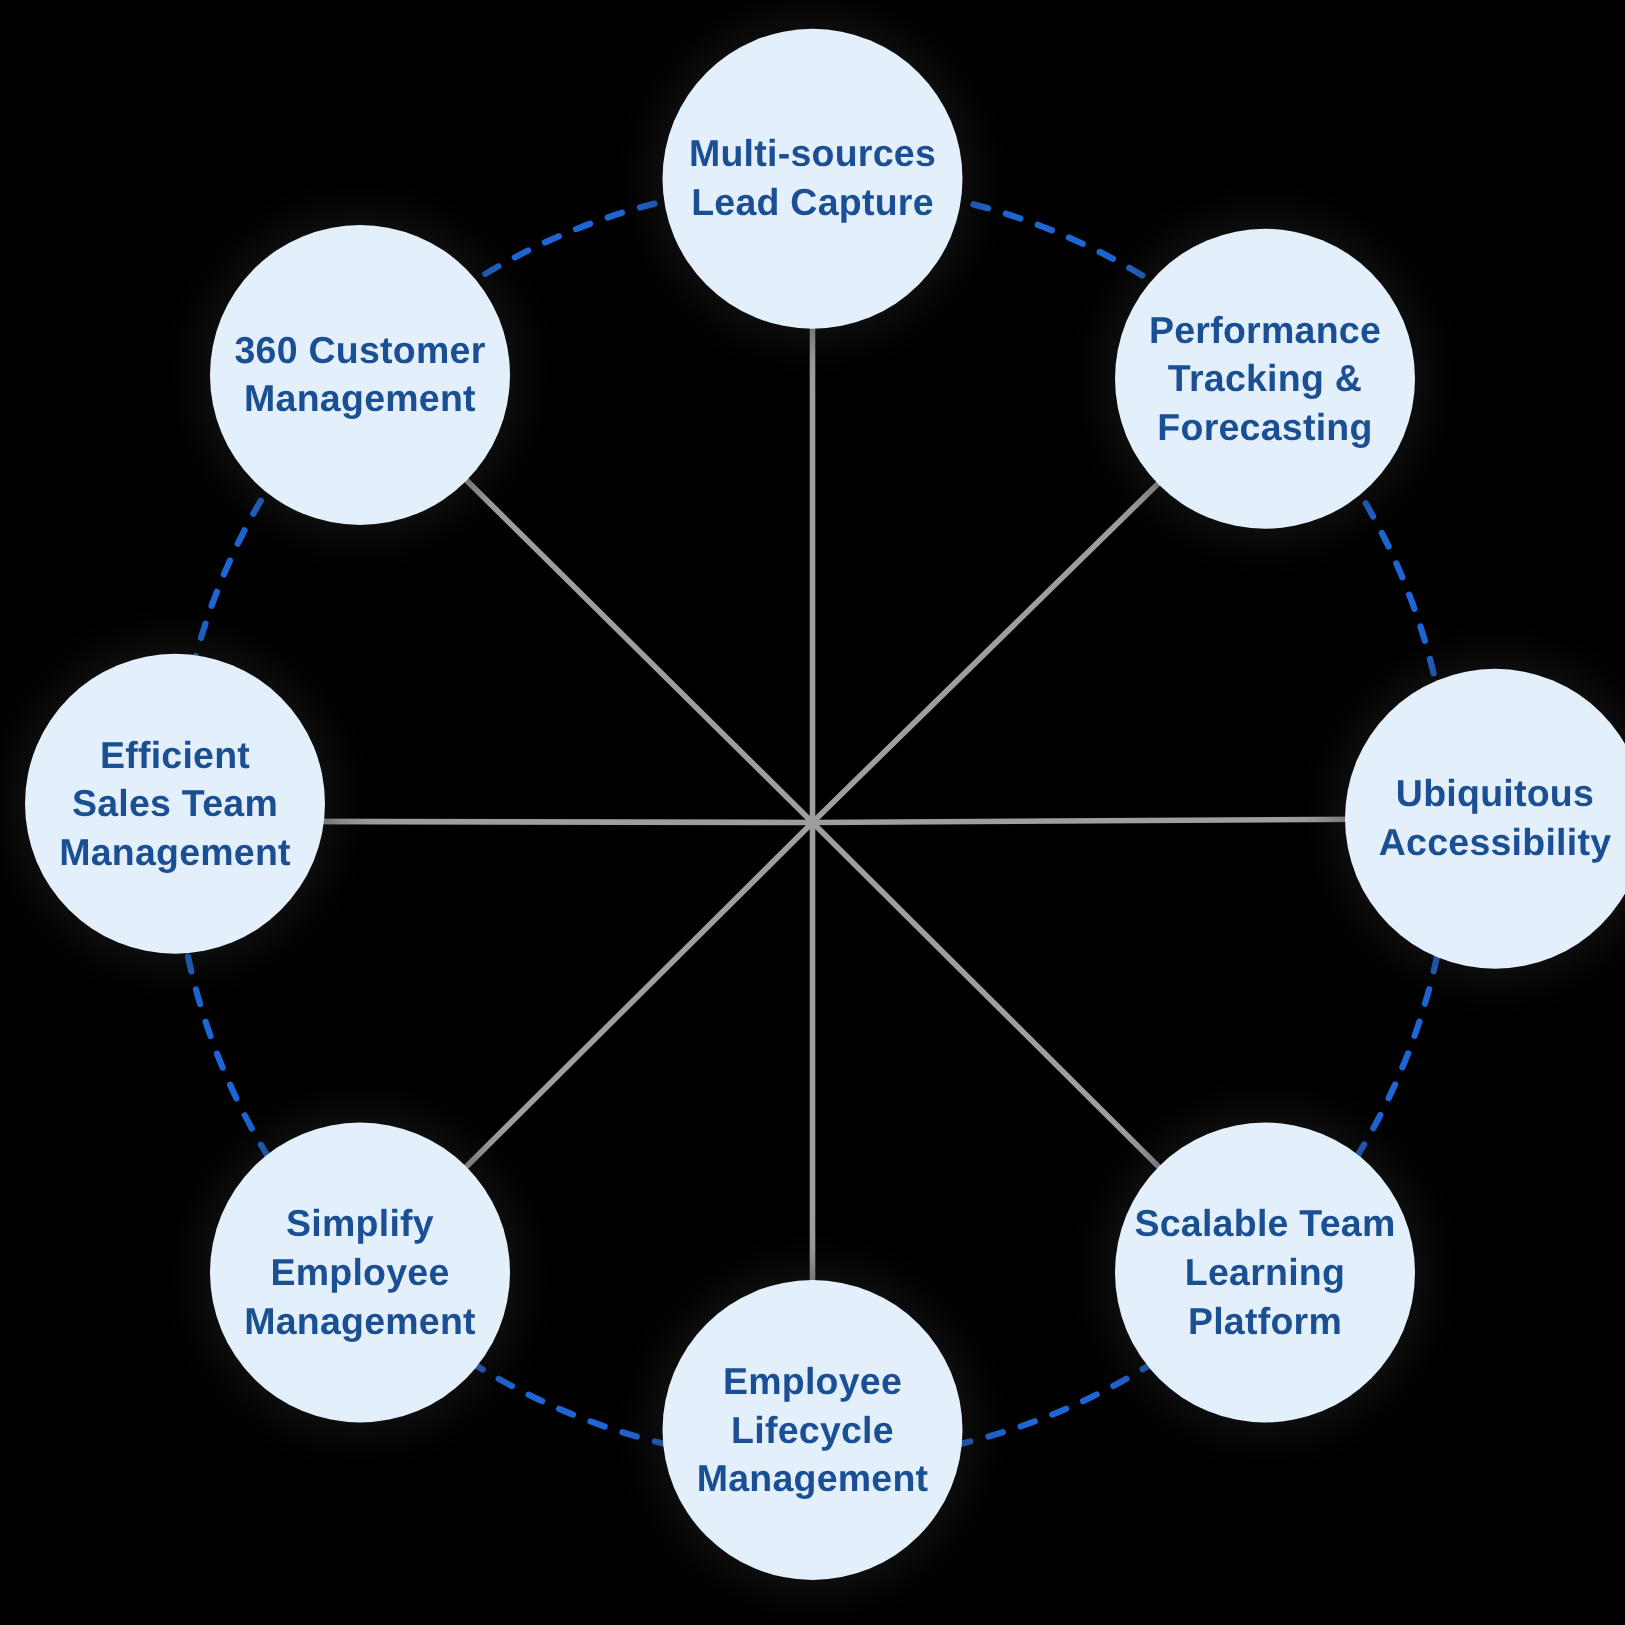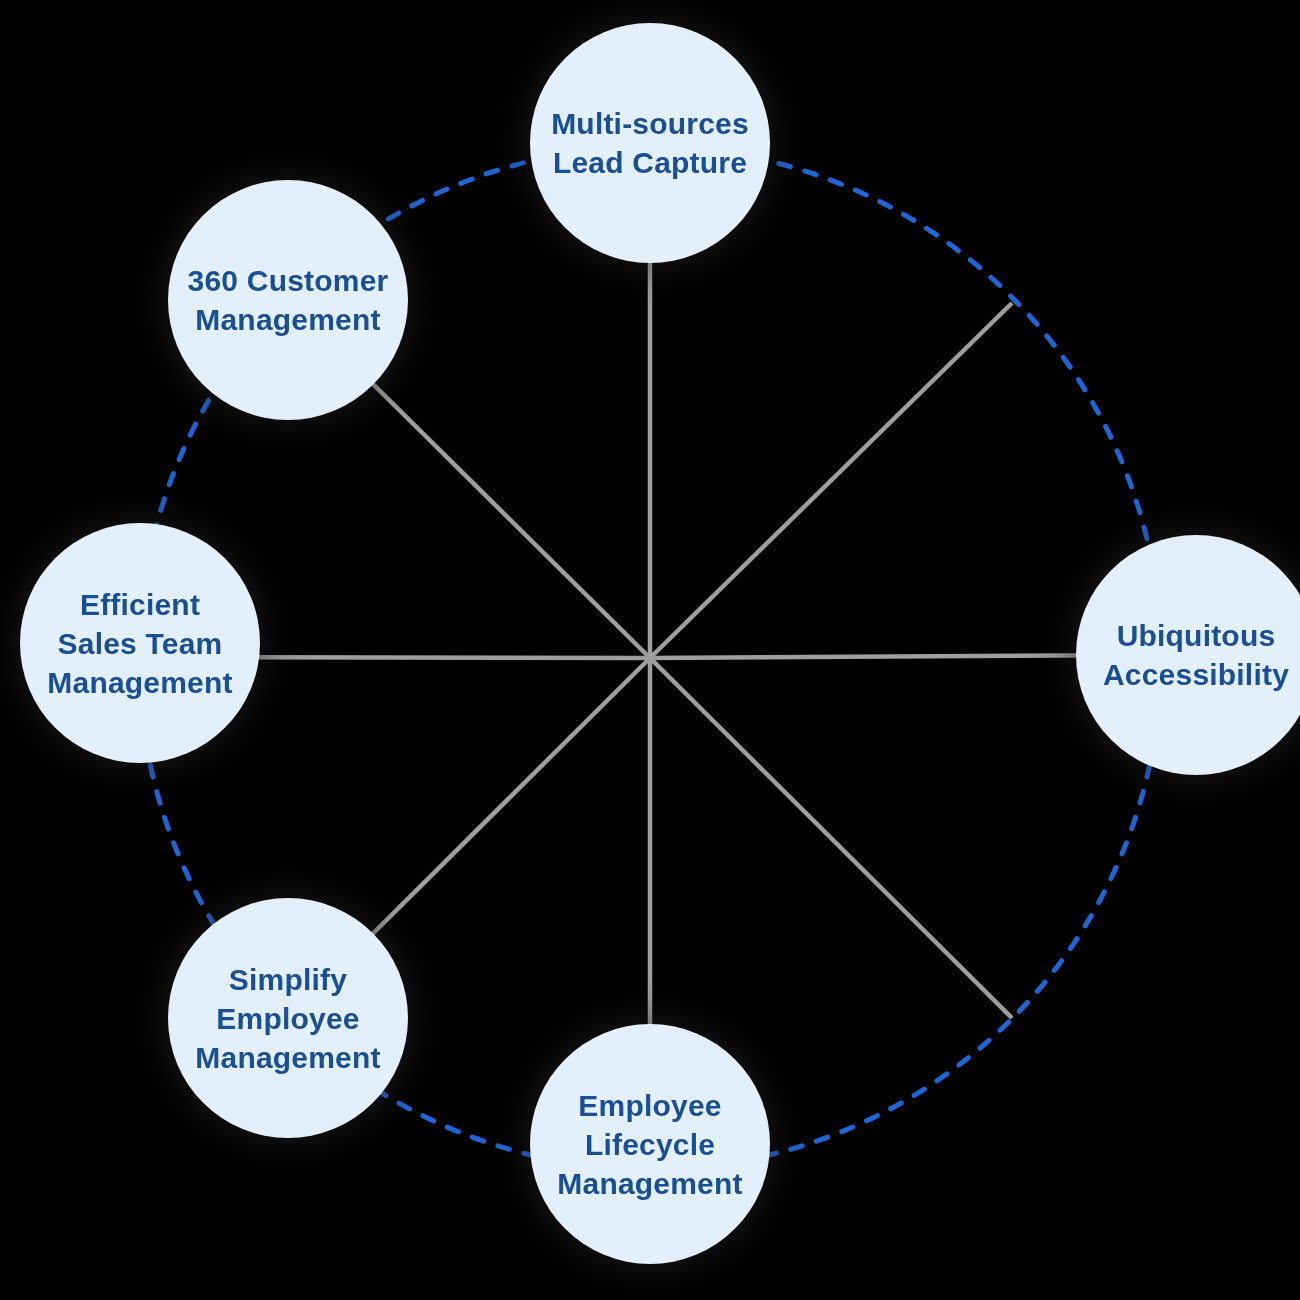--- a/index.html
+++ b/index.html
@@ -108,23 +108,33 @@
     <line class="spoke" x1="650" y1="658" x2="650" y2="1168"></line>
     <line class="spoke" x1="650" y1="658" x2="288" y2="1018"></line>
     <line class="spoke" x1="650" y1="658" x2="140" y2="657"></line>
     <line class="spoke" x1="650" y1="658" x2="288" y2="300"></line>
   </svg>
 
   <div class="node node-top">
     <span class="node-label">Multi-sources
 Lead Capture</span>
   </div>
+  <div class="node node-top-right">
+    <span class="node-label">Performance
+Tracking &amp;
+Forecasting</span>
+  </div>
   <div class="node node-right">
     <span class="node-label">Ubiquitous
 Accessibility</span>
+  </div>
+  <div class="node node-bottom-right">
+    <span class="node-label">Scalable Team
+Learning
+Platform</span>
   </div>
   <div class="node node-bottom">
     <span class="node-label">Employee
 Lifecycle
 Management</span>
   </div>
   <div class="node node-bottom-left">
     <span class="node-label">Simplify
 Employee
 Management</span>

